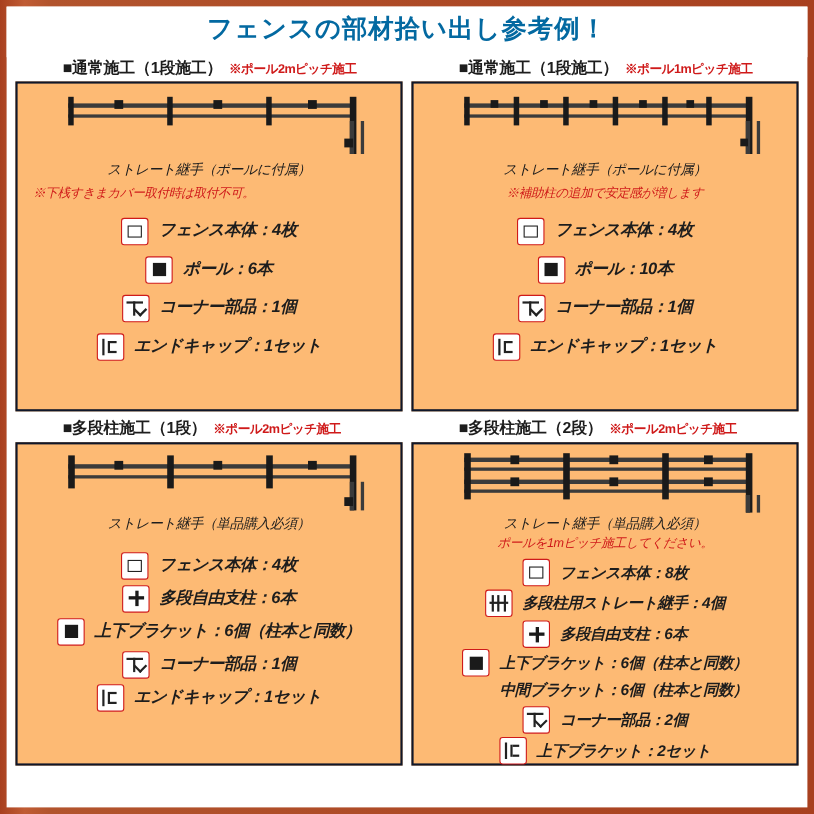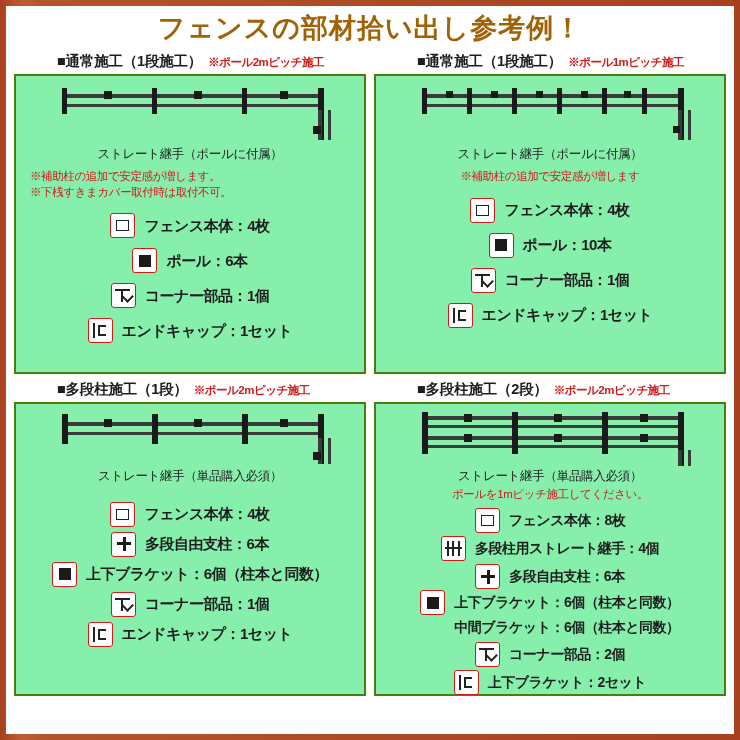--- a/index.html
+++ b/index.html
@@ -24,27 +24,28 @@
     box-sizing:border-box;
   }
   
   .title-bar{
     position:relative;
     height:46px;
     background:#ffffff;
     display:flex;align-items:center;justify-content:center;
   }
   .title-text{
-    font-size:27px;
+    font-size:23px;
     font-weight:bold;
     letter-spacing:1px;
-    color:#a16207;
+    color:#0369a1;
     line-height:1;
     padding-bottom:2px;
     text-shadow:0 1px 0 #ffffff;
+    font-family:Liberation Mono, monospace;
   }
   
   .grid{
     display:grid;
     grid-template-columns:1fr 1fr;
     grid-template-rows:auto auto;
     column-gap:8px;
     row-gap:6px;
     padding:0 8px;
     box-sizing:border-box;
@@ -65,24 +66,25 @@
     margin-left:43px;
   }
   .panel-tag{
     font-size:11.5px;
     font-weight:bold;
     color:#cf1a1a;
     letter-spacing:-0.5px;
     padding-bottom:1px;
   }
   .panel-body{
-    border:2px solid #4d7c0f;
-    background:#86efac;
+    border:2px solid #0f172a;
+    background:#fdba74;
     box-sizing:border-box;
     padding:6px 8px 8px 8px;
+    font-style:italic;
   }
   .panel-body.p1,.panel-body.p2{height:300px;}
   .panel-body.p3{height:294px;}
   .panel-body.p4{height:294px;}
   
   .diagram{
     position:relative;
     height:62px;
   }
   .diagram.tall{height:56px;}
@@ -206,21 +208,20 @@
             <div class="post" style="left:294px;top:6px;width:6px;height:52px;"></div>
             <div class="rail" style="left:294px;top:28px;width:4px;height:30px;"></div>
             <div class="rail" style="left:304px;top:28px;width:3px;height:30px;"></div>
             <div class="joint" style="left:80px;top:9px;width:8px;height:8px;"></div>
             <div class="joint" style="left:170px;top:9px;width:8px;height:8px;"></div>
             <div class="joint" style="left:256px;top:9px;width:8px;height:8px;"></div>
             <div class="joint" style="left:289px;top:44px;width:8px;height:8px;"></div>
           </div>
           <div class="note-center">ストレート継手（ポールに付属）</div>
           <div class="red-note left">
-            <div>※補助柱の追加で安定感が増します。</div>
             <div>※下桟すきまカバー取付時は取付不可。</div>
           </div>
           <div class="items">
             <div class="item">
               <span class="icon-box">
                   <span class="g-panel"></span>
                 </span>
               <span class="item-label">フェンス本体：4枚</span>
             </div>
             <div class="item">

